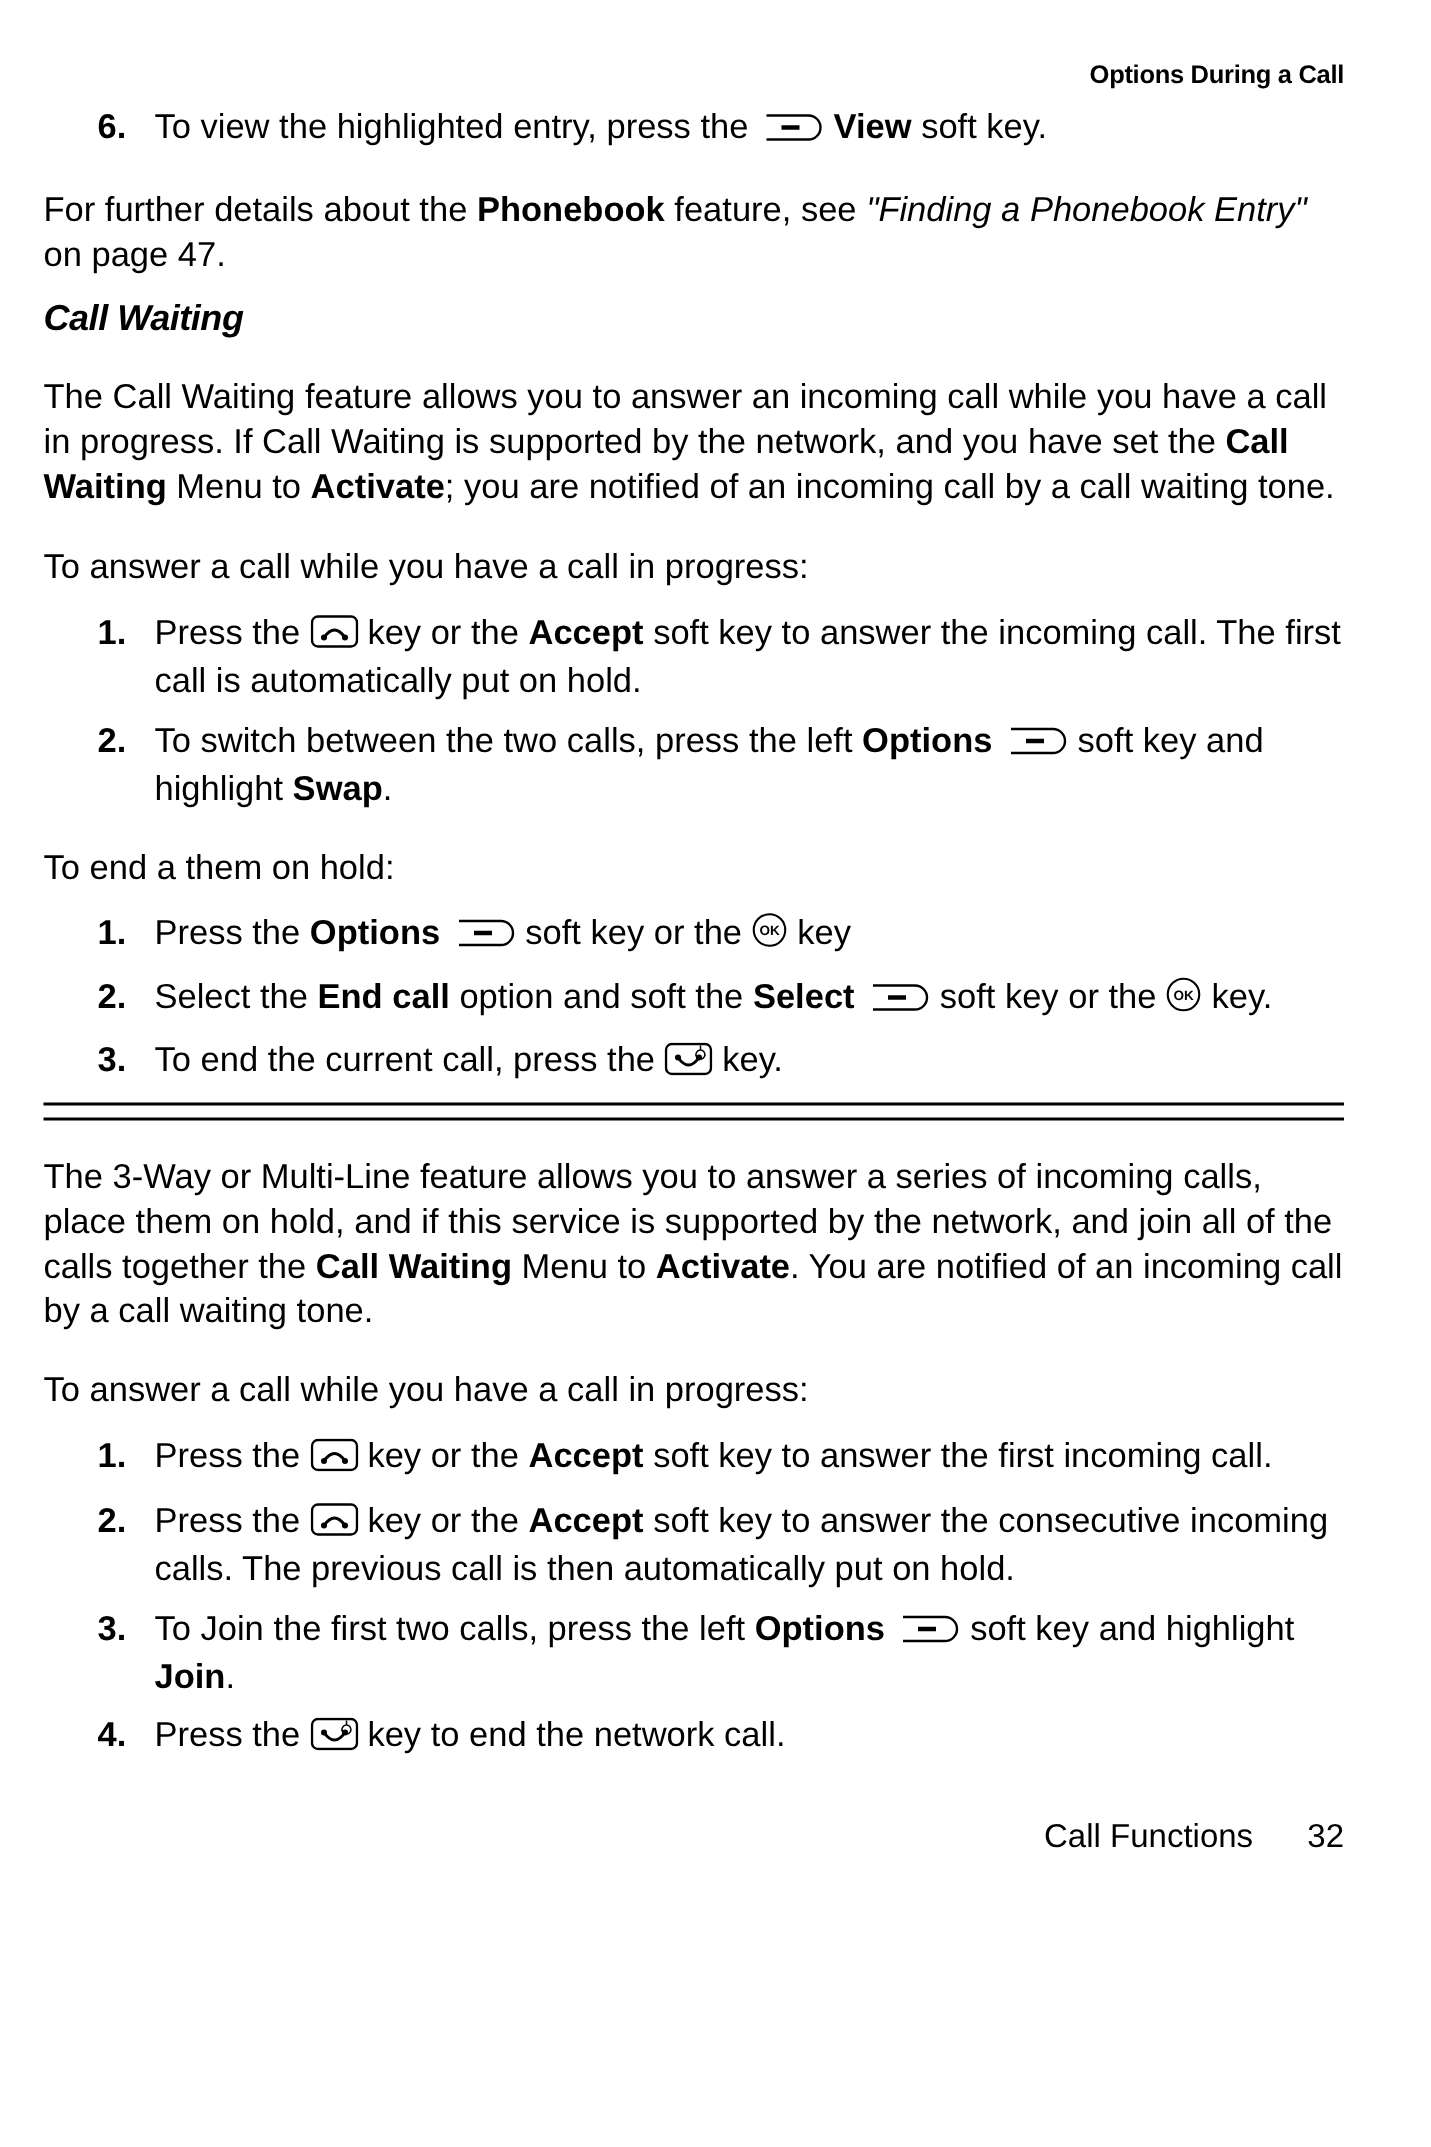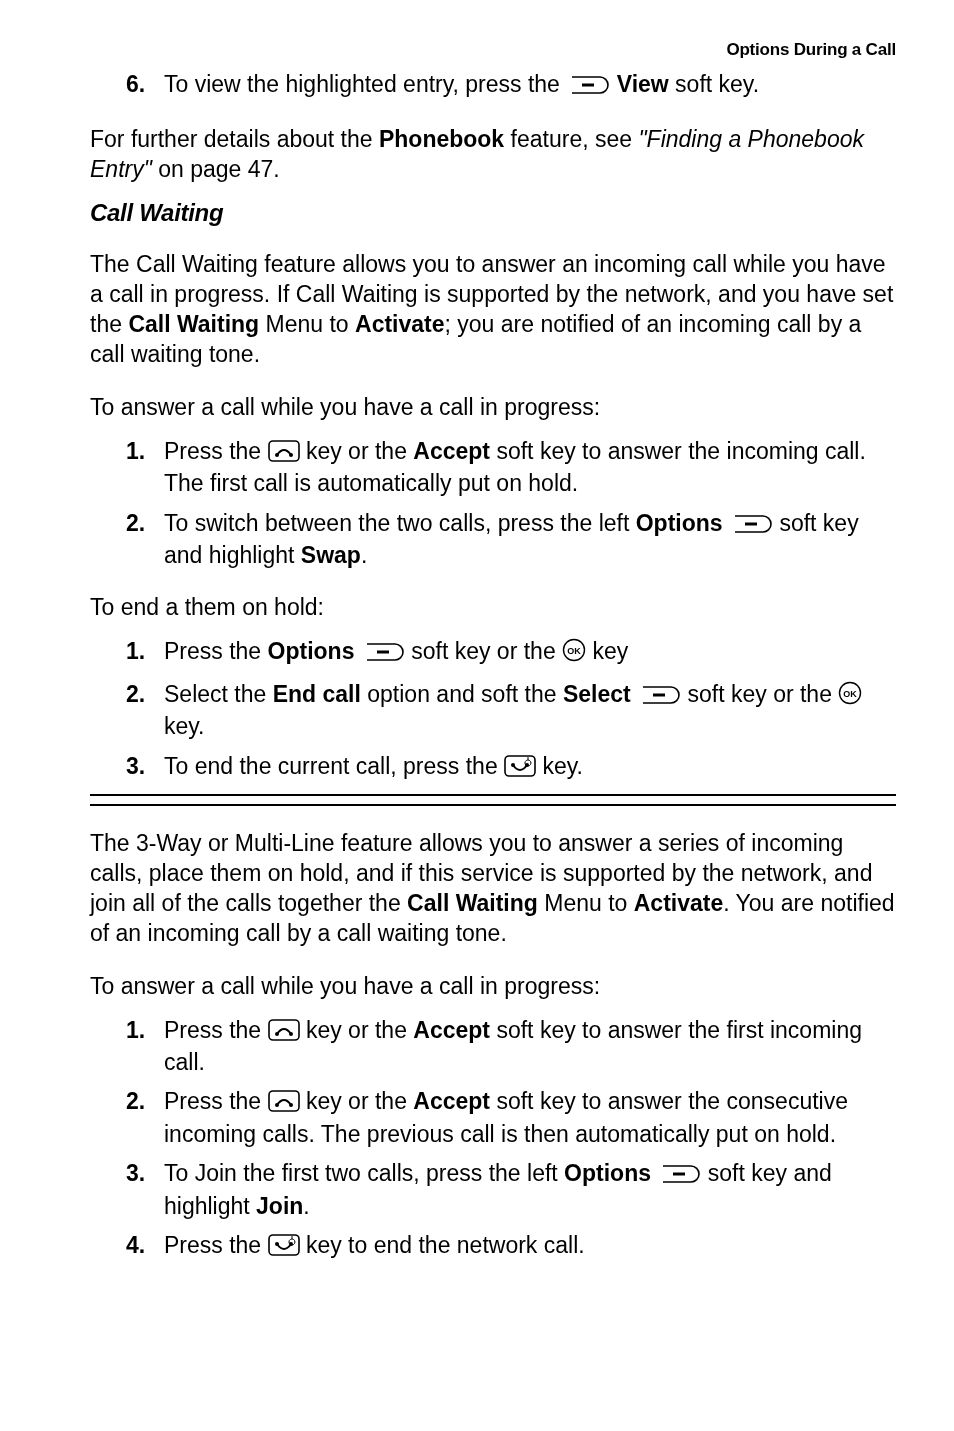--- a/index.html
+++ b/index.html
@@ -5,21 +5,21 @@
   * { box-sizing: border-box; }
   body {
     margin: 0;
     padding: 0;
     font-family: "Helvetica Neue", Helvetica, Arial, sans-serif;
     background: #fff;
     color: #000;
     width: 954px;
   }
   .page {
-    padding: 40px 58px 50px 90px;
+    padding: 40px 58px 50px 29px;
   }
   .running-header {
     text-align: right;
     font-weight: bold;
     font-size: 17px;
     font-family: Arial, sans-serif;
     margin-bottom: 10px;
     letter-spacing: -0.2px;
   }
   .ordered-list {
@@ -242,14 +242,18 @@
     <li>
       <span class="li-num">4.</span>
       <span>Press the </span>
       <span class="icon"><svg width="32" height="22">
             <use href="#ico-end"></use>
           </svg></span>
       <span> key to end the network call.</span>
     </li>
   </ol>
 
+  <div class="footer">
+    <span>Call Functions</span>
+    <span class="pn">32</span>
+  </div>
 
 </div>
 
 </body></html>

